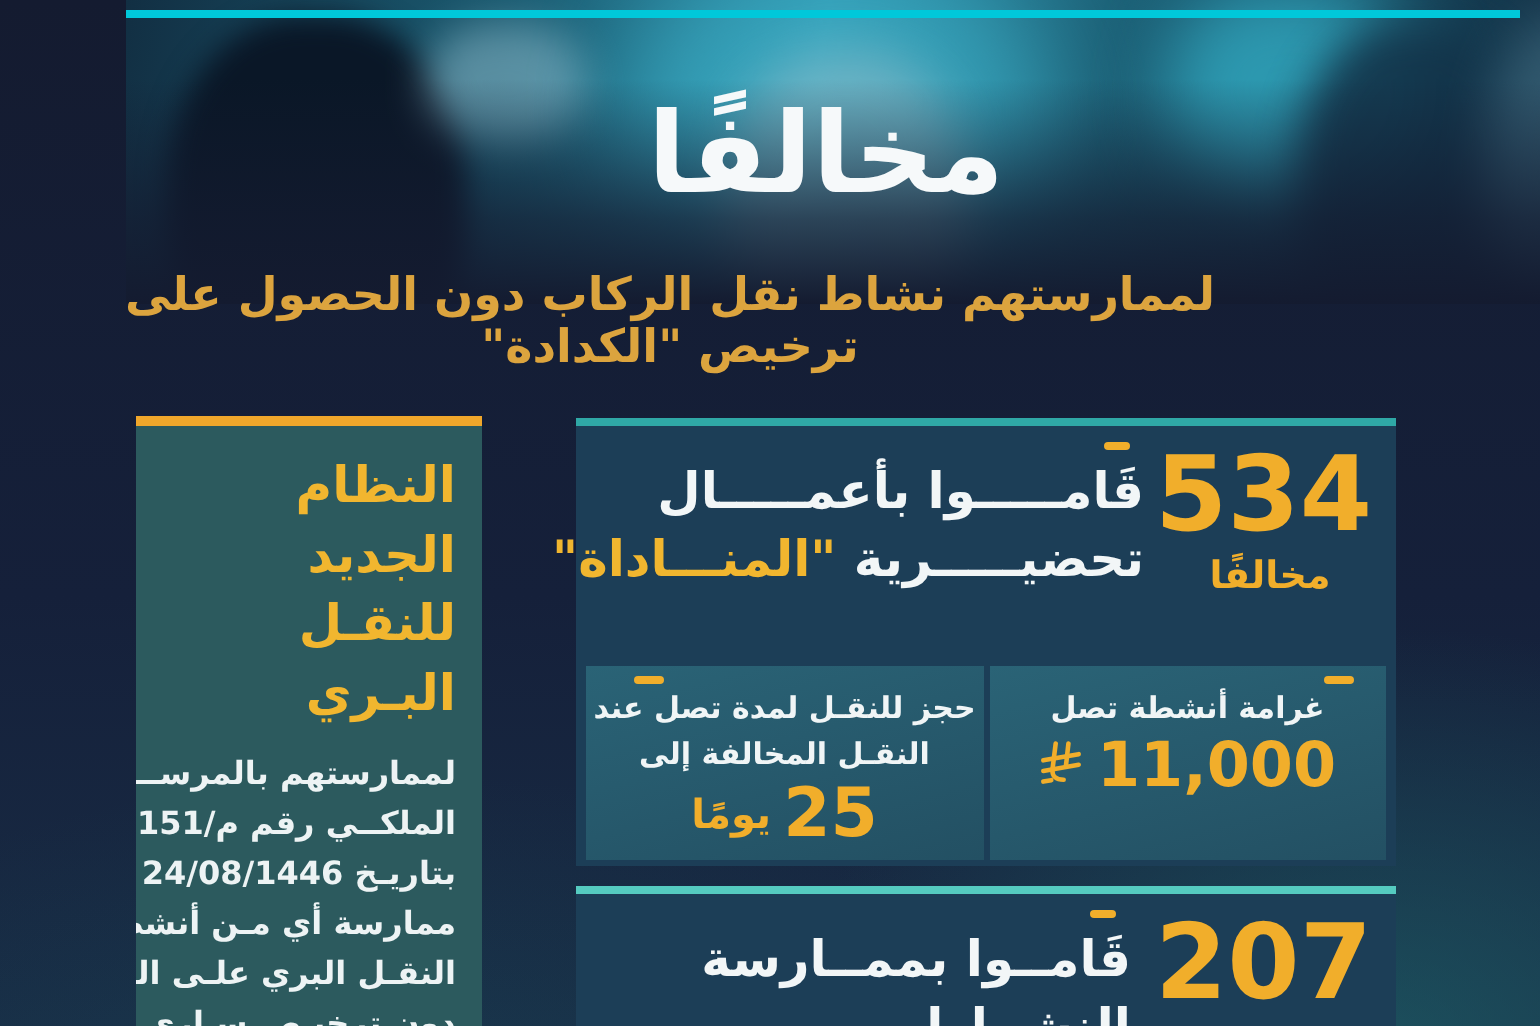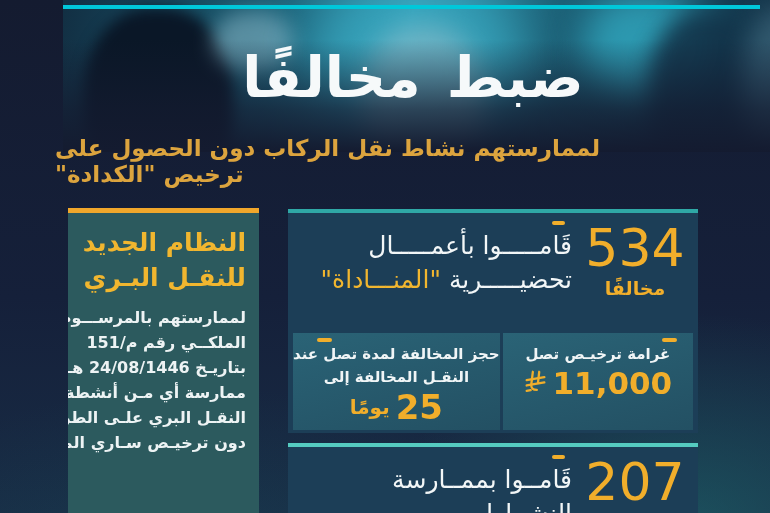--- a/index.html
+++ b/index.html
@@ -23,38 +23,38 @@
   .b6{left:585px;top:10px;width:120px;height:170px;background:#123248;filter:blur(11px);opacity:.9;}
   .b7{left:680px;top:5px;width:90px;height:160px;background:#56879c;filter:blur(13px);opacity:.45;}
   .photo-fade{position:absolute;inset:0;
     background:linear-gradient(180deg, rgba(20,27,48,0) 26%, rgba(20,27,48,.72) 72%, #141b30 100%);}
   .topline{position:absolute;left:63px;top:5px;width:697px;height:4px;background:#00c8da;}
   
   .hero{position:absolute;left:63px;top:22px;width:700px;height:112px;
     display:flex;align-items:center;justify-content:center;gap:26px;}
   .hero-word{font-size:56px;font-weight:bold;color:#f6f9fa;line-height:1;}
   .hero-number{font-size:100px;font-weight:bold;color:#f1ae2b;line-height:.88;letter-spacing:1px;}
-  .subtitle{position:absolute;left:55px;top:135px;width:560px;text-align:left;
+  .subtitle{position:absolute;left:55px;top:135px;width:560px;text-align:center;
     font-size:23px;font-weight:bold;color:#dca43e;}
   
-  .sidebar{position:absolute;left:68px;top:208px;width:191px;height:305px;box-sizing:border-box;
+  .sidebar{position:absolute;left:68px;top:208px;width:173px;height:305px;box-sizing:border-box;
     background:#2c5a5e;border-top:5px solid #f0a72b;padding:13px 13px 0;overflow:hidden;text-align:right;}
   .sb-title div{color:#f1b62f;font-size:25px;font-weight:bold;line-height:1.38;}
   .sb-body{margin-top:11px;}
   .sb-body div{color:#edf3f4;font-size:16px;font-weight:bold;line-height:1.56;white-space:nowrap;}
   
   .panel{position:absolute;left:288px;width:410px;box-sizing:border-box;background:#1c3e57;}
   .panel-1{top:209px;height:224px;border-top:4px solid #2fa8a6;display:flex;flex-direction:column;}
   .panel-2{top:443px;height:70px;border-top:4px solid #55cbc0;overflow:hidden;}
   .stat-row{display:flex;gap:12px;align-items:flex-start;padding:8px 12px 0 10px;flex:1;}
   .num-block{min-width:102px;text-align:center;}
-  .stat-number{font-size:52px;font-weight:normal;color:#f1ae2b;line-height:1.05;}
+  .stat-number{font-size:52px;font-weight:bold;color:#f1ae2b;line-height:1.05;}
   .stat-number-label{font-size:19px;font-weight:bold;color:#f1ae2b;margin-top:1px;}
   .stat-lines{flex:1;text-align:right;padding-top:8px;position:relative;}
-  .stat-line{font-size:25px;font-weight:normal;color:#f2f6f7;line-height:1.36;white-space:nowrap;}
+  .stat-line{font-size:25px;font-weight:bold;color:#f2f6f7;line-height:1.36;white-space:nowrap;}
   .hl{color:#f1b62f;}
   .fatha{position:absolute;top:0px;right:7px;width:13px;height:4px;border-radius:2px;background:#f1ae2b;}
   
   .boxes-row{display:flex;gap:3px;margin:0 5px 3px;height:97px;}
   .pbox{flex:1;position:relative;text-align:center;box-sizing:border-box;padding-top:10px;
     background:linear-gradient(165deg,#2a6376,#235063);}
   .dash{position:absolute;top:5px;width:15px;height:4px;border-radius:2px;background:#f1ae2b;}
   .dash-right{right:16px;} .dash-left{left:24px;}
   .pbox-line{font-size:15px;font-weight:bold;color:#f0f5f6;line-height:1.5;white-space:nowrap;}
   .pbox-amount{margin-top:2px;display:flex;align-items:center;justify-content:center;gap:6px;
@@ -75,21 +75,20 @@
     <div class="blob b3"></div>
     <div class="blob b4"></div>
     <div class="blob b5"></div>
     <div class="blob b6"></div>
     <div class="blob b7"></div>
     <div class="photo-fade"></div>
   </div>
   <div class="topline"></div>
 
   <div class="hero">
-    <span class="hero-word">ضبط</span>
     <span class="hero-word">مخالفًا</span>
   </div>
   <div class="subtitle">لممارستهم نشاط نقل الركاب دون الحصول على ترخيص "الكدادة"</div>
 
   <div class="sidebar">
     <div class="sb-title">
       <div>النظام الجديد</div>
       <div>للنقـل البـري</div>
     </div>
     <div class="sb-body">
@@ -114,38 +113,38 @@
         <div class="stat-line">
           <span>تحضيـــــرية</span>
           <span class="hl">"المنـــاداة"</span>
         </div>
       </div>
     </div>
     <div class="boxes-row">
 
       <div class="pbox">
         <span class="dash dash-right"></span>
-        <div class="pbox-line">غرامة ترخيـص تصل</div>
+        <div class="pbox-line">غرامة أنشطة تصل</div>
         <div class="pbox-amount">
           <span class="amount-big">11,000</span>
           <span class="riyal">
             <svg width="23" height="23" viewBox="0 0 26 26" fill="none" stroke="#F1AE2B" stroke-width="2.6" stroke-linecap="round">
               <path d="M10 2 L8.2 16.5 C7.8 20.5 10.2 22.5 14.5 22.5"></path>
               <path d="M17.2 2 L15.8 14.5"></path>
               <path d="M3 11.5 L23 8"></path>
               <path d="M3 17.5 L23 14"></path>
               <path d="M3 23.5 L7.5 22.7"></path>
             </svg>
           </span>
         </div>
       </div>
 
       <div class="pbox">
         <span class="dash dash-left"></span>
-        <div class="pbox-line">حجز المخالفة لمدة تصل عند</div>
+        <div class="pbox-line">حجز للنقـل لمدة تصل عند</div>
         <div class="pbox-line">النقـل المخالفة إلى</div>
         <div class="pbox-amount">
           <span class="amount-big amount-25">25</span>
           <span class="amount-unit">يومًا</span>
         </div>
       </div>
     </div>
   </div>
 
   <div class="panel panel-2">

